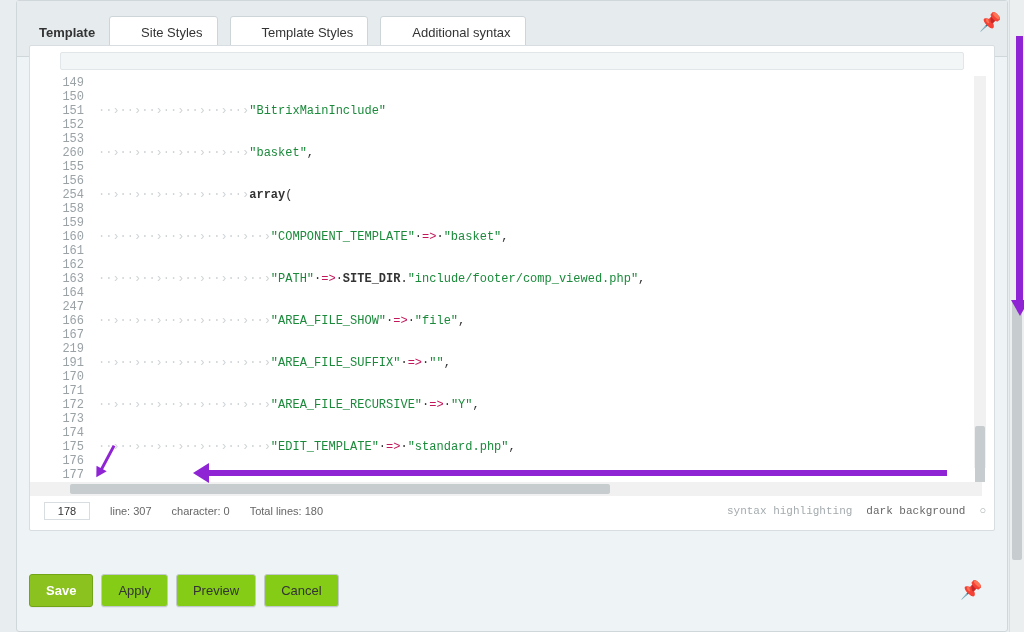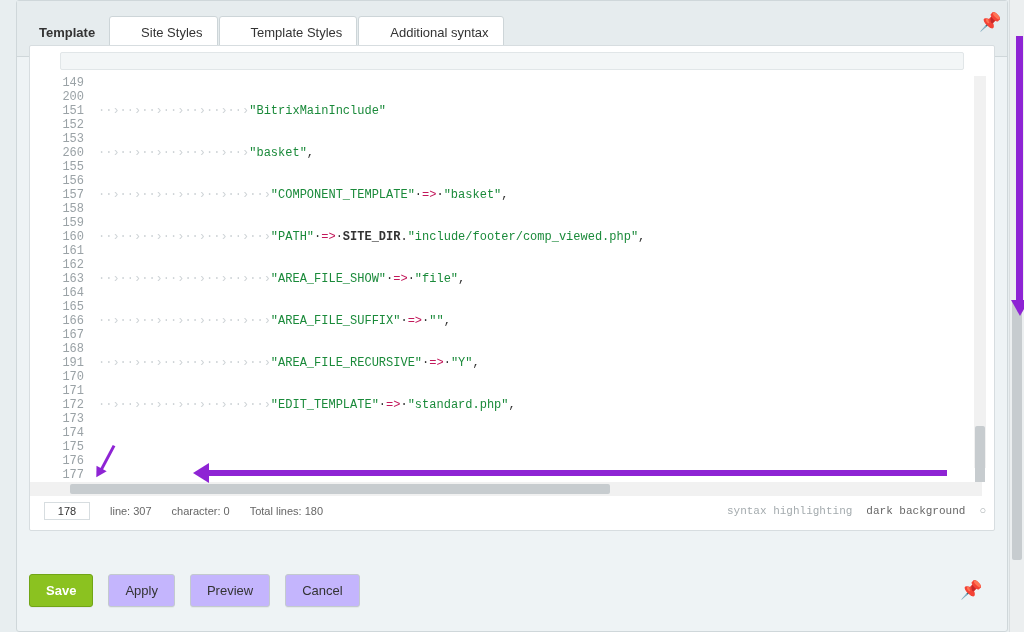--- a/index.html
+++ b/index.html
@@ -39,21 +39,21 @@
     border: 1px solid transparent;
     position: relative;
     top: 1px;
     background: transparent;
   }
   .tab.inactive {
     background: #fff;
     border: 1px solid #cdd5d8;
     border-bottom: 1px solid #cdd5d8;
     border-radius: 3px;
-    margin-right: 1px;
+    margin-right: 12px;
     padding-left: 31px;
   }
   .tab.active {
     font-weight: bold;
     background: transparent;
     border: none;
   }
   .pin-icon {
     position: absolute;
     right: 12px;
@@ -220,27 +220,27 @@
     display: flex;
     gap: 14px;
     align-items: center;
     font-family: Liberation Mono, monospace;
   }
   .footer-buttons {
     position: absolute;
     left: 12px;
     bottom: 24px;
     display: flex;
-    gap: 15px;
+    gap: 8px;
     align-items: center;
   }
   .btn {
     padding: 8px 16px;
     border: 1px solid #c3cace;
-    background: #c4b5fd;
+    background: #84cc16;
     border-radius: 3px;
     font-size: 13px;
     color: #333;
     cursor: pointer;
     box-shadow: 0 1px 0 rgba(0,0,0,0.04);
   }
   .btn.primary {
     background: #8bc220;
     border-color: #71a516;
     color: #fff;
@@ -307,54 +307,55 @@
     <div class="tab inactive">Additional syntax</div>
     <div class="pin-icon">📌</div>
   </div>
 
   <div class="code-panel">
     <div class="notice-bar"></div>
 
     <div class="code-view">
       <div class="gutter">
         <div class="ln">149</div>
-        <div class="ln">200</div>
+        <div class="ln">150</div>
         <div class="ln">151</div>
         <div class="ln">152</div>
         <div class="ln">153</div>
         <div class="ln">260</div>
         <div class="ln">155</div>
         <div class="ln">156</div>
-        <div class="ln">157</div>
+        <div class="ln">254</div>
         <div class="ln">158</div>
         <div class="ln">159</div>
         <div class="ln">160</div>
         <div class="ln">161</div>
         <div class="ln">162</div>
         <div class="ln">163</div>
         <div class="ln">164</div>
-        <div class="ln">165</div>
+        <div class="ln">247</div>
         <div class="ln">166</div>
         <div class="ln">167</div>
-        <div class="ln">168</div>
+        <div class="ln">219</div>
         <div class="ln">191</div>
         <div class="ln">170</div>
         <div class="ln">171</div>
         <div class="ln">172</div>
         <div class="ln">173</div>
         <div class="ln">174</div>
         <div class="ln">175</div>
         <div class="ln">176</div>
         <div class="ln">177</div>
 
       </div>
 
       <div class="code-body">
         <div class="row"><span class="indent-marks">··›··›··›··›··›··›··›</span><span class="str-green">"BitrixMainInclude"</span></div>
         <div class="row"><span class="indent-marks">··›··›··›··›··›··›··›</span><span class="str-green">"basket"</span><span>,</span></div>
+        <div class="row"><span class="indent-marks">··›··›··›··›··›··›··›</span><span class="kw">array</span><span>(</span></div>
         <div class="row"><span class="indent-marks">··›··›··›··›··›··›··›··›</span><span class="str-green">"COMPONENT_TEMPLATE"</span>·<span class="op-pink">=&gt;</span>·<span class="str-green">"basket"</span><span>,</span></div>
         <div class="row"><span class="indent-marks">··›··›··›··›··›··›··›··›</span><span class="str-green">"PATH"</span>·<span class="op-pink">=&gt;</span>·<span class="kw">SITE_DIR</span><span>.</span><span class="str-green">"include/footer/comp_viewed.php"</span><span>,</span></div>
         <div class="row"><span class="indent-marks">··›··›··›··›··›··›··›··›</span><span class="str-green">"AREA_FILE_SHOW"</span>·<span class="op-pink">=&gt;</span>·<span class="str-green">"file"</span><span>,</span></div>
         <div class="row"><span class="indent-marks">··›··›··›··›··›··›··›··›</span><span class="str-green">"AREA_FILE_SUFFIX"</span>·<span class="op-pink">=&gt;</span>·<span class="str-green">""</span><span>,</span></div>
         <div class="row"><span class="indent-marks">··›··›··›··›··›··›··›··›</span><span class="str-green">"AREA_FILE_RECURSIVE"</span>·<span class="op-pink">=&gt;</span>·<span class="str-green">"Y"</span><span>,</span></div>
         <div class="row"><span class="indent-marks">··›··›··›··›··›··›··›··›</span><span class="str-green">"EDIT_TEMPLATE"</span>·<span class="op-pink">=&gt;</span>·<span class="str-green">"standard.php"</span><span>,</span></div>
         
         
         
         

